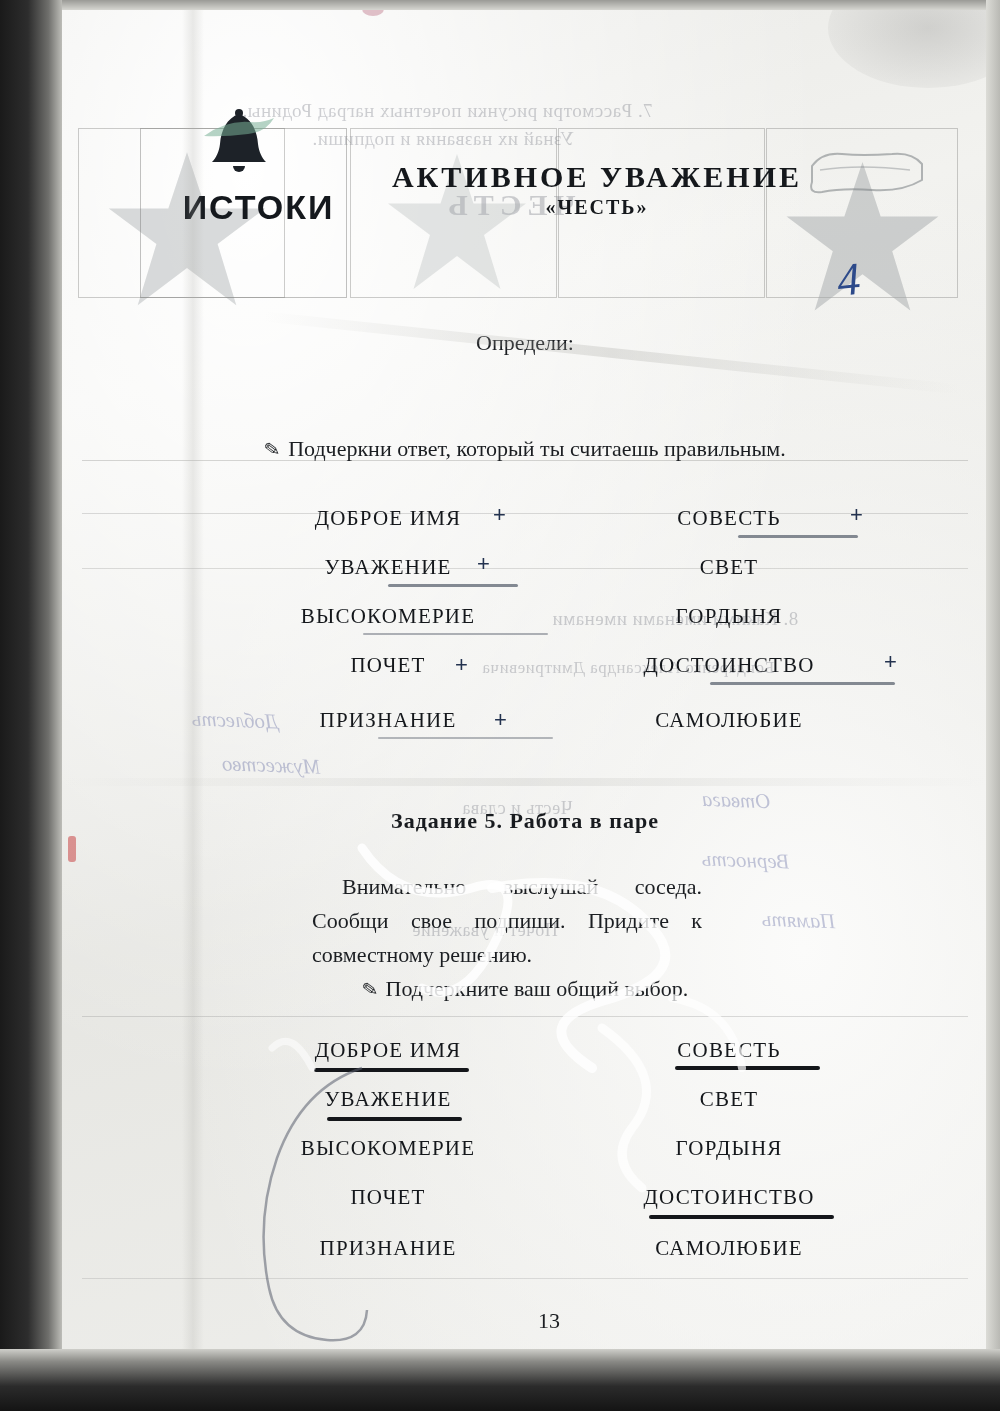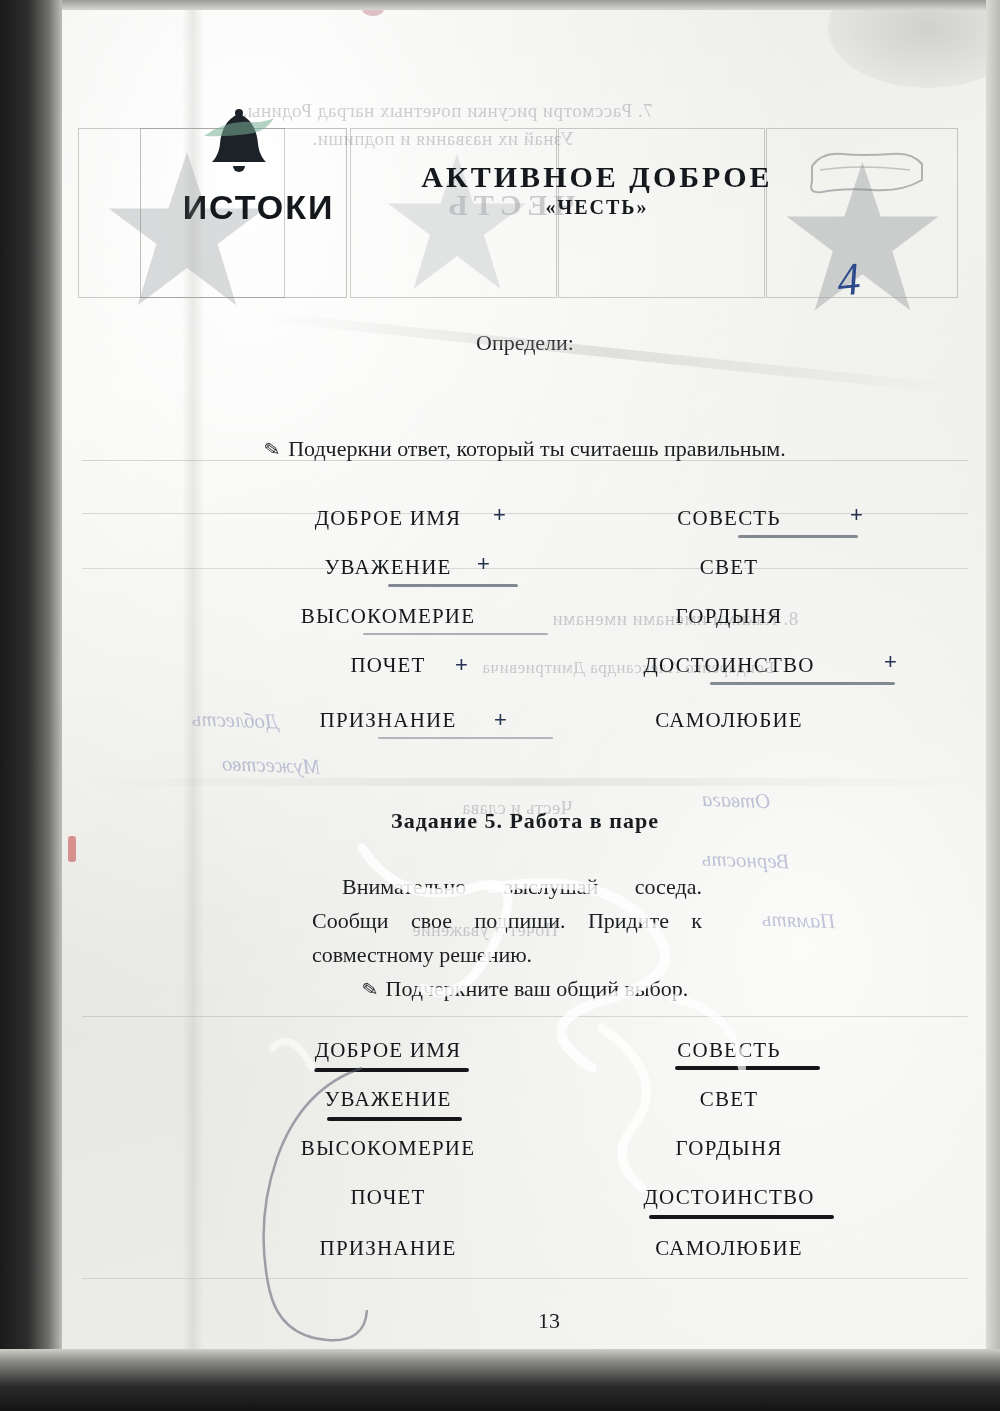--- a/index.html
+++ b/index.html
@@ -285,21 +285,21 @@
       <div class="logo-frame"></div>
       <svg class="logo-bell" viewBox="0 0 74 74">
         <path d="M37 8 c-12 4 -18 16 -19 30 c-1 8 -4 14 -8 18 l54 0 c-4 -4 -7 -10 -8 -18 c-1 -14 -7 -26 -19 -30 z" fill="#1d2228"></path>
         <circle cx="37" cy="7" r="4" fill="#1d2228"></circle>
         <path d="M31 60 a6 6 0 0 0 12 0 z" fill="#1d2228"></path>
         <path d="M2 30 q22 -16 46 -14 q14 1 24 -4 q-8 14 -26 16 q-24 3 -44 2 z" fill="rgba(120,175,150,0.55)"></path>
       </svg>
       <div class="logo-text">ИСТОКИ</div>
     </div>
 
-    <div class="title">АКТИВНОЕ ДОБРОЕ</div>
+    <div class="title">АКТИВНОЕ УВАЖЕНИЕ</div>
     <div class="title2">«ЧЕСТЬ»</div>
 
     <div class="blue-mark" style="left:775px; top:245px; font-size:46px; font-style:italic; transform:rotate(-6deg);">4</div>
 
     <div class="centerline" style="left:0; top:322px;">Определи:</div>
 
     <div class="instr" style="left:0; top:428px;">
       <span class="pencil-glyph">✎</span><span>Подчеркни ответ, который ты считаешь правильным.</span>
     </div>
 

